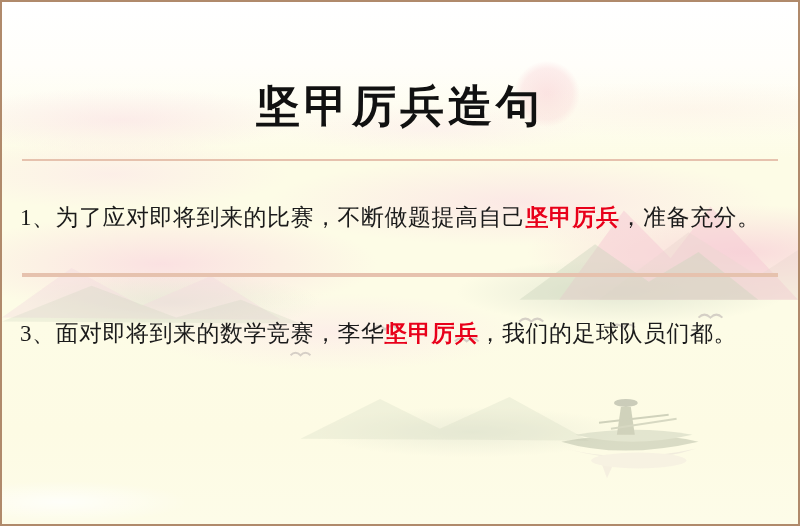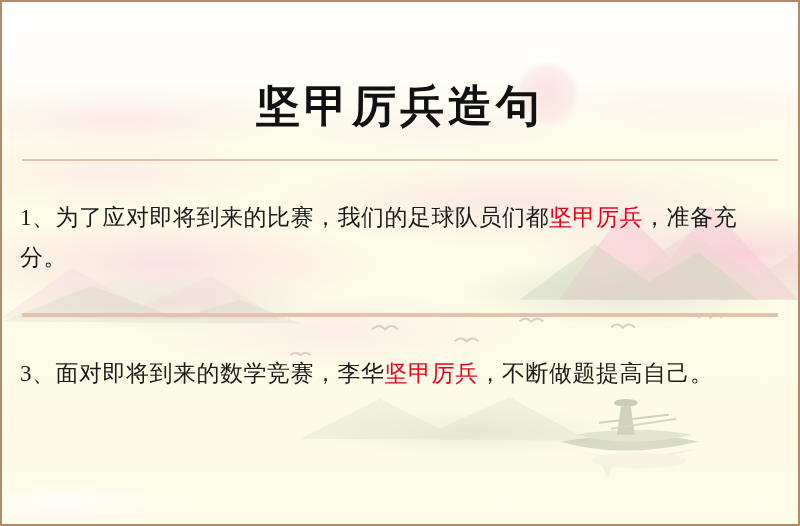--- a/index.html
+++ b/index.html
@@ -92,21 +92,21 @@
   #divider-title { margin-top: 30px; }
   .sentence {
     font-size: 23px;
     line-height: 40px;
     color: #1b1b1b;
     padding: 14px 2px 12px 2px;
     letter-spacing: 0.5px;
   }
   .idiom {
     color: #e8001a;
-    font-weight: 400;
+    font-weight: 700;
   }
 
   
   #watermark {
     position: absolute;
     right: 22px;
     bottom: 26px;
     z-index: 6;
     display: flex;
     align-items: center;
@@ -170,25 +170,25 @@
       <ellipse cx="640" cy="462" rx="48" ry="8" fill="#e4d3d8"></ellipse>
     </g>
   </svg>
 
   <div id="content">
 
     <h1 id="title">坚甲厉兵造句</h1>
 
     <div class="divider" id="divider-title"></div>
 
-    <p class="sentence"><span>1、</span><span>为了应对即将到来的比赛，我们的足球队员们都</span><span class="idiom">坚甲厉兵</span><span>，准备充分。</span></p>
+    <p class="sentence"><span>1、</span><span>为了应对即将到来的比赛，不断做题提高自己</span><span class="idiom">坚甲厉兵</span><span>，准备充分。</span></p>
 
     <div class="divider"></div>
 
 
     <div class="divider"></div>
 
-    <p class="sentence"><span>3、</span><span>面对即将到来的数学竞赛，李华</span><span class="idiom">坚甲厉兵</span><span>，不断做题提高自己。</span></p>
+    <p class="sentence"><span>3、</span><span>面对即将到来的数学竞赛，李华</span><span class="idiom">坚甲厉兵</span><span>，我们的足球队员们都。</span></p>
 
   </div>
 
 
 </div>
 
 </body></html>

